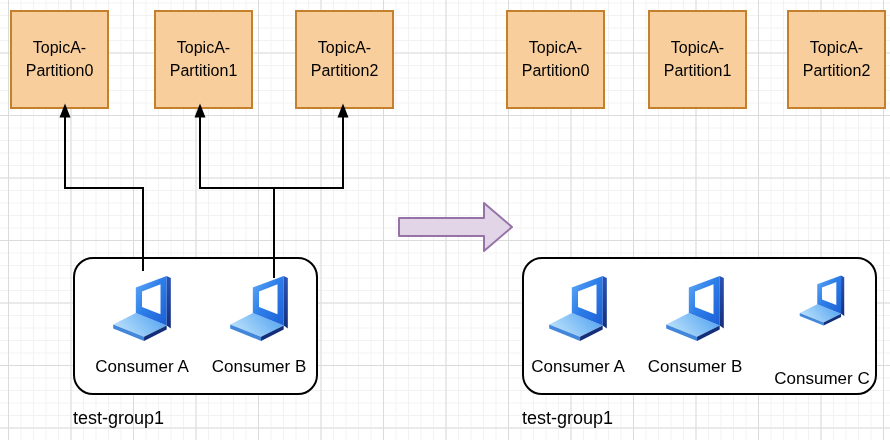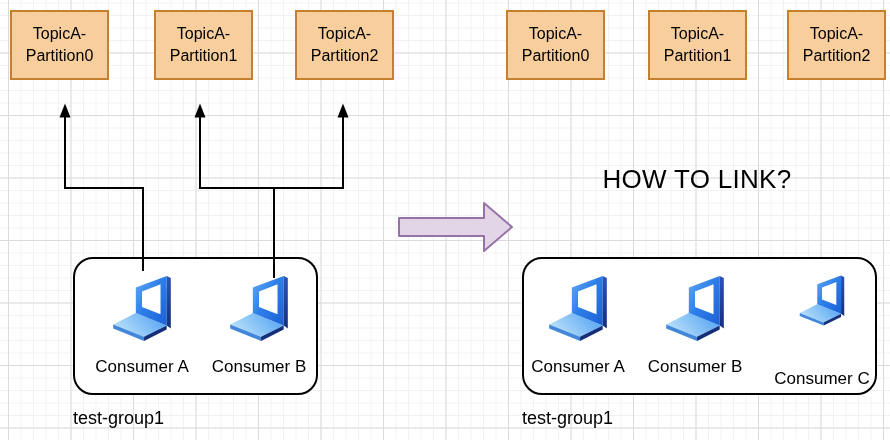--- a/index.html
+++ b/index.html
@@ -15,21 +15,21 @@
       linear-gradient(to right, #DBDBDB 1px, transparent 1px),
       linear-gradient(to bottom, #DBDBDB 1px, transparent 1px),
       linear-gradient(to right, #F2F2F2 1px, transparent 1px),
       linear-gradient(to bottom, #F2F2F2 1px, transparent 1px);
     background-size: 62.5px 62.5px, 62.5px 62.5px, 12.5px 12.5px, 12.5px 12.5px;
     background-position: 8px 52.5px, 8px 52.5px, 8px 2.5px, 8px 2.5px;
   }
 
   .partition {
     position: absolute;
-    width: 99px; height: 70px; top: 10px;
+    width: 99px; height: 99px; top: 10px;
     background: #F8CE9C;
     border: 2px solid #C5802D;
     display: flex; align-items: center; justify-content: center;
     z-index: 2;
   }
   .partition-label {
     font-size: 16px; line-height: 1.4;
     text-align: center; white-space: pre-line;
   }
 
@@ -133,21 +133,20 @@
   </div>
   <div class="partition" style="left:648px">
     <div class="partition-label">TopicA-
 Partition1</div>
   </div>
   <div class="partition" style="left:787px">
     <div class="partition-label">TopicA-
 Partition2</div>
   </div>
 
-  <div id="question">HOW TO LINK?</div>
 
   <div id="group-left" class="group-box">
     <div class="consumer-cell">
       <svg class="laptop" viewBox="0 0 64 68">
           <use href="#laptop-sym"></use>
         </svg>
       <div class="consumer-label">Consumer A</div>
     </div>
     <div class="consumer-cell">
       <svg class="laptop" viewBox="0 0 64 68">

